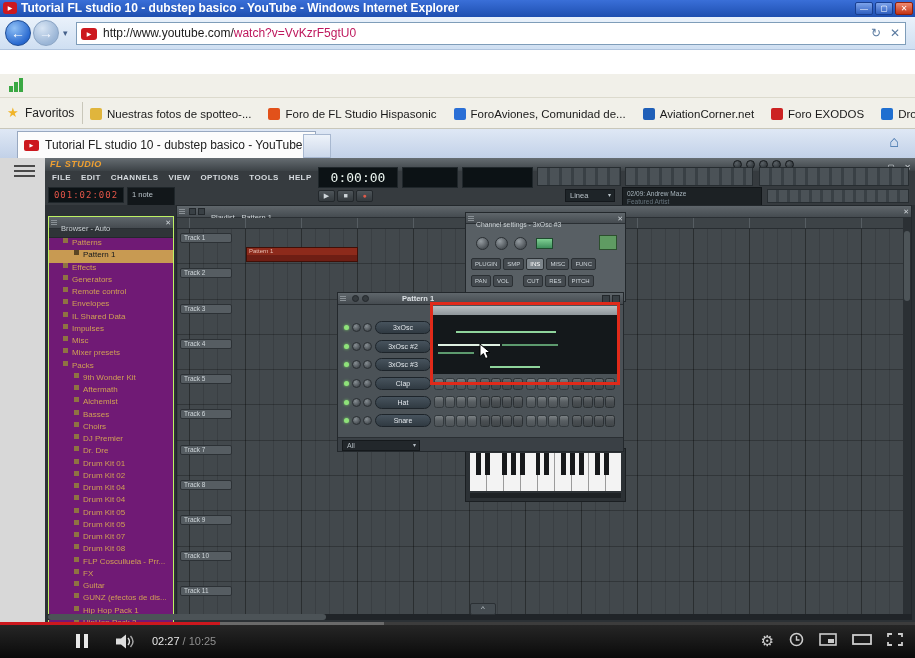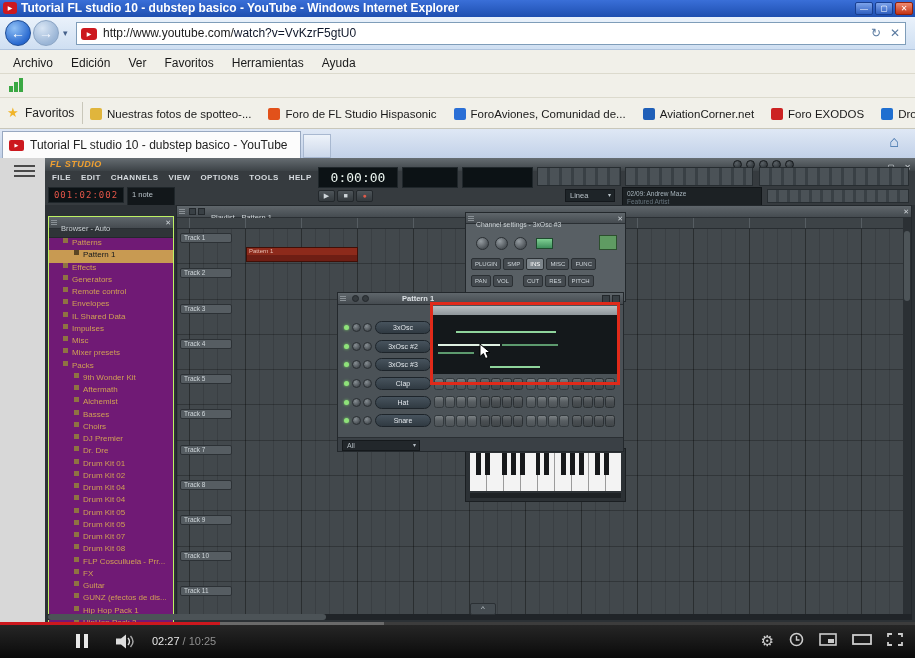--- a/index.html
+++ b/index.html
@@ -25,39 +25,39 @@
     background:radial-gradient(circle at 35% 30%,#8fc0f5,#2a6ad0 70%,#1a4fa8); border:1px solid #1d4c96;
     color:#fff; font-size:14px; line-height:24px; text-align:center; }
   #btn-fwd { position:absolute; left:33px; top:3px; width:26px; height:26px; border-radius:50%;
     background:radial-gradient(circle at 35% 30%,#d8e5f4,#9ab5d6 70%); border:1px solid #8aa4c4;
     color:#f4f8ff; font-size:14px; line-height:24px; text-align:center; }
   #nav-caret { position:absolute; left:63px; top:11px; font-size:9px; color:#44608a; }
   #addrbar { position:absolute; left:76px; top:5px; width:830px; height:23px; background:#fff; border:1px solid #7f9db9; }
   #addr-fav { position:absolute; left:4px; top:5px; width:16px; height:12px; background:#cc181e; border-radius:3px;
     color:#fff; font-size:6px; line-height:12px; text-align:center; }
   #addr-url { position:absolute; left:26px; top:3px; font-size:12px; color:#1a1a1a; white-space:nowrap; }
-  #addr-url .path { color:#0f172a; }
+  #addr-url .path { color:#be185d; }
   #addr-icons { position:absolute; right:5px; top:3px; font-size:12px; color:#5a7aa0; display:flex; gap:9px; }
 
   
   #menubar { position:absolute; top:50px; height:24px; width:915px; background:#f1f0e9; border-bottom:1px solid #dcdacd; padding:3px 4px; z-index:18; }
   .menu-item { display:inline-block; padding:2px 9px; font-size:12px; color:#1a1a1a; }
   #toolbar2 { position:absolute; top:74px; height:24px; width:915px; background:#f1f0e9; border-bottom:1px solid #dcdacd; z-index:18; }
   #greenbars { position:absolute; left:9px; bottom:5px; display:flex; align-items:flex-end; gap:1px; }
   #greenbars i { display:block; width:4px; background:#3aa843; }
   #greenbars i:nth-child(1){height:6px;} #greenbars i:nth-child(2){height:10px;} #greenbars i:nth-child(3){height:14px;}
   #favbar { position:absolute; top:98px; height:31px; width:915px; background:#f1f0e9; border-bottom:1px solid #c9c7ba; overflow:hidden; white-space:nowrap; z-index:18; }
   #fav-star { position:absolute; left:7px; top:7px; color:#f0b429; font-size:13px; }
   #fav-label { position:absolute; left:25px; top:8px; font-size:12px; color:#222; }
   #fav-sep { position:absolute; left:82px; top:4px; height:22px; border-left:1px solid #c9c7ba; }
   #fav-items { position:absolute; left:90px; top:0; height:31px; display:flex; align-items:center; }
   .fav-item { display:flex; align-items:center; margin-right:17px; font-size:11.5px; color:#1a1a1a; flex:none; }
   .fav-ico { width:12px; height:12px; border-radius:2px; margin-right:5px; flex:none; background:#888; }
   #tabbar { position:absolute; top:129px; height:29px; width:915px; background:linear-gradient(#dfe8f5,#c2d1e8); z-index:18; }
-  #tab-active { position:absolute; left:2px; top:2px; width:299px; height:27px; background:#fcfcfc;
+  #tab-active { position:absolute; left:17px; top:2px; width:299px; height:27px; background:#fcfcfc;
     border:1px solid #98a8c0; border-bottom:none; display:flex; align-items:center; padding:0 6px; font-size:12px; color:#222; }
   #tab-active .ico { width:15px; height:11px; background:#cc181e; border-radius:2px; color:#fff; font-size:5px; line-height:11px; text-align:center; margin-right:6px; flex:none; }
   #tab-active .txt { white-space:nowrap; overflow:hidden; }
   #tab-stub { position:absolute; left:303px; top:5px; width:28px; height:24px; background:linear-gradient(#eef3fa,#ccd8ea); border:1px solid #a8b8d0; }
   #tab-home { position:absolute; right:16px; top:4px; font-size:16px; color:#3a6ea8; }
 
   
   #video { position:absolute; top:158px; left:0; width:915px; height:464px; background:#111; }
   #vstrip { position:absolute; left:0; top:0; width:45px; height:464px; background:#d8d8d8; }
   #vstrip .burger { position:absolute; left:14px; top:7px; }
@@ -228,23 +228,20 @@
     <span id="addrbar">
       <span id="addr-fav">▶</span>
       <span id="addr-url"><span>http://www.youtube.com/</span><span class="path">watch?v=VvKzrF5gtU0</span></span>
       <span id="addr-icons">
         <span>↻</span>
         <span>✕</span>
       </span>
     </span>
   </div>
 
-  <div id="menubar">
-    
-  <span class="menu-item">Archivo</span><span class="menu-item">Edición</span><span class="menu-item">Ver</span><span class="menu-item">Favoritos</span><span class="menu-item">Herramientas</span><span class="menu-item">Ayuda</span></div>
 
   <div id="toolbar2">
     <span id="greenbars">
         <i></i>
         <i></i>
         <i></i>
       </span>
   </div>
 
   <div id="favbar">

